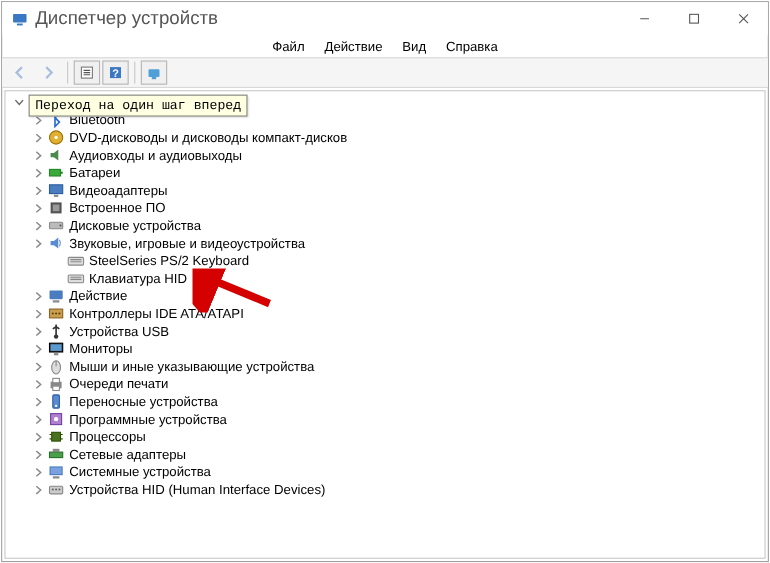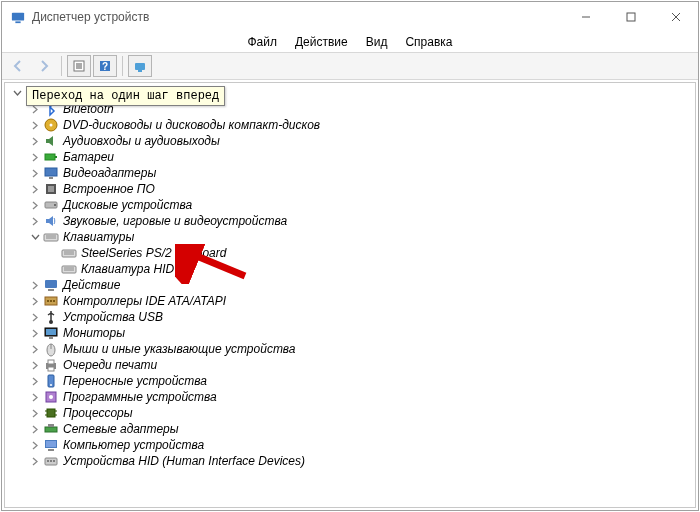--- a/index.html
+++ b/index.html
@@ -23,21 +23,21 @@
   .titlebar {
     height:30px;
     display:flex; align-items:center;
     padding:0 0 0 8px;
     background:#fff;
   }
   .title-icon {
     width:16px; height:16px; margin-right:6px;
     display:flex; align-items:center; justify-content:center;
   }
-  .title-text { color:#555; font-size:12px; flex:0 0 auto; }
+  .title-text { color:#555; font-size:17px; flex:0 0 auto; }
   .title-spacer { flex:1; }
   .win-btn {
     width:45px; height:29px;
     display:flex; align-items:center; justify-content:center;
     color:#444;
   }
   .win-btn svg { stroke:#555; }
   
   .menubar {
     height:20px;
@@ -75,21 +75,20 @@
   .tree-wrap {
     flex:1;
     border:1px solid #c8c8c8;
     margin:2px;
     overflow:hidden;
     position:relative;
   }
   .tree {
     padding:2px 0 4px 2px;
     line-height:16px;
-    font-style:italic;
   }
   .row {
     display:flex; align-items:center;
     height:16px;
     white-space:nowrap;
   }
   .indent0 { padding-left:4px; }
   .indent1 { padding-left:22px; }
   .indent2 { padding-left:40px; }
   .expander {
@@ -320,35 +319,20 @@
             </svg>
           </span>
           <span class="dev-icon">
             <svg width="16" height="16" viewBox="0 0 16 16">
               <path d="M3 6v4h3l4 3V3L6 6z" fill="#5a8ad0"></path>
               <path d="M11 5c1 1 1 5 0 6" fill="none" stroke="#5a8ad0"></path>
             </svg>
           </span>
           <span class="label">Звуковые, игровые и видеоустройства</span>
         </div>
-        <div class="row indent1">
-          <span class="expander">
-            <svg width="9" height="9" viewBox="0 0 9 9">
-              <path d="M1 2 L4.5 6 L8 2" fill="none" stroke="#666" stroke-width="1.3"></path>
-            </svg>
-          </span>
-          <span class="dev-icon">
-            <svg width="16" height="16" viewBox="0 0 16 16">
-              <rect x="1" y="5" width="14" height="7" rx="1" fill="#ddd" stroke="#888"></rect>
-              <line x1="3" y1="7" x2="13" y2="7" stroke="#888"></line>
-              <line x1="3" y1="9" x2="13" y2="9" stroke="#888"></line>
-            </svg>
-          </span>
-          <span class="label">Клавиатуры</span>
-        </div>
         <div class="row indent2">
           <span class="exp-none"></span>
           <span class="dev-icon">
             <svg width="16" height="16" viewBox="0 0 16 16">
               <rect x="1" y="5" width="14" height="7" rx="1" fill="#ddd" stroke="#888"></rect>
               <line x1="3" y1="7" x2="13" y2="7" stroke="#888"></line>
               <line x1="3" y1="9" x2="13" y2="9" stroke="#888"></line>
             </svg>
           </span>
           <span class="label">SteelSeries PS/2 Keyboard</span>
@@ -517,21 +501,21 @@
               <path d="M2 1 L6 4.5 L2 8" fill="none" stroke="#888" stroke-width="1.3"></path>
             </svg>
           </span>
           <span class="dev-icon">
             <svg width="16" height="16" viewBox="0 0 16 16">
               <rect x="2" y="3" width="12" height="8" fill="#4a7cc0"></rect>
               <rect x="3" y="4" width="10" height="6" fill="#7aa0e0"></rect>
               <rect x="5" y="12" width="6" height="2" fill="#888"></rect>
             </svg>
           </span>
-          <span class="label">Компьютер устройства</span>
+          <span class="label">Системные устройства</span>
         </div>
         <div class="row indent1">
           <span class="expander">
             <svg width="9" height="9" viewBox="0 0 9 9">
               <path d="M2 1 L6 4.5 L2 8" fill="none" stroke="#888" stroke-width="1.3"></path>
             </svg>
           </span>
           <span class="dev-icon">
             <svg width="16" height="16" viewBox="0 0 16 16">
               <rect x="2" y="5" width="12" height="7" rx="1" fill="#ccc" stroke="#888"></rect>

